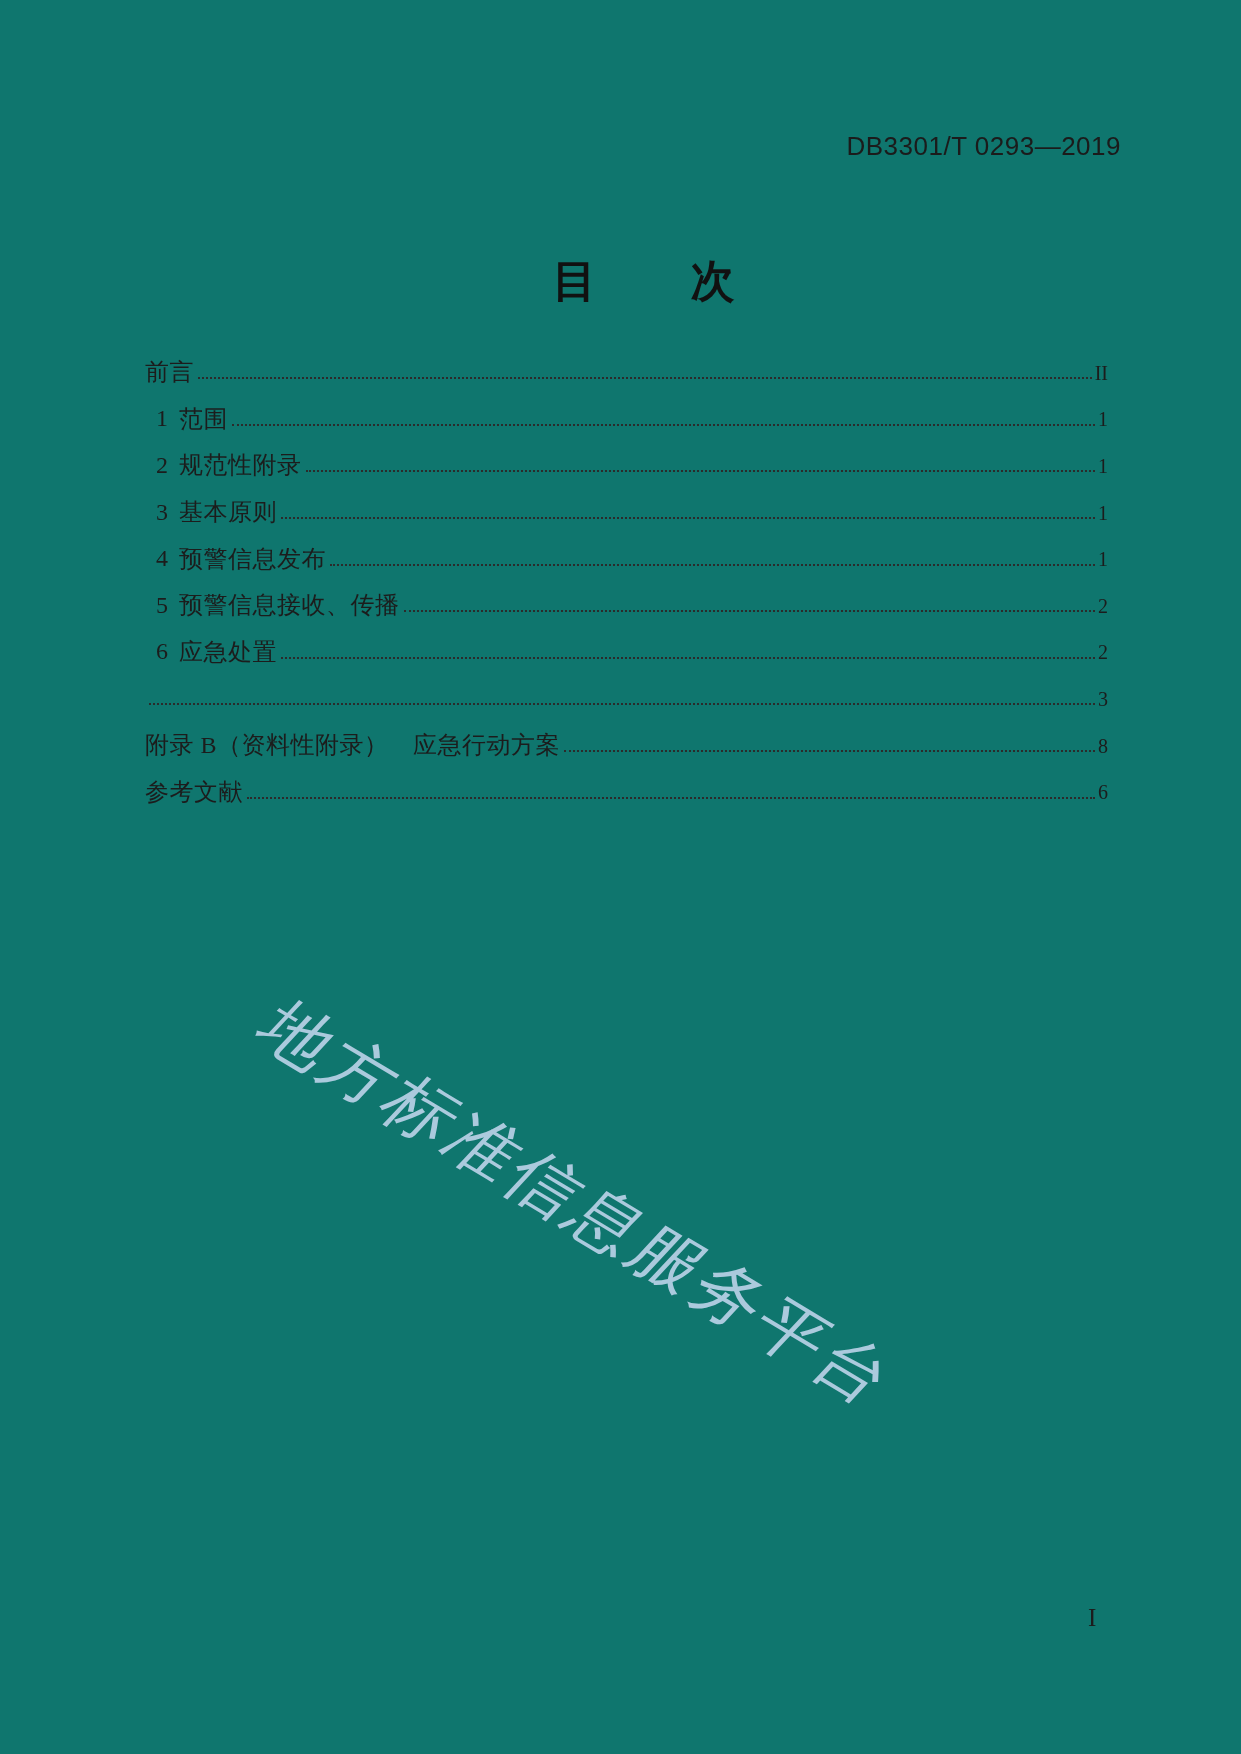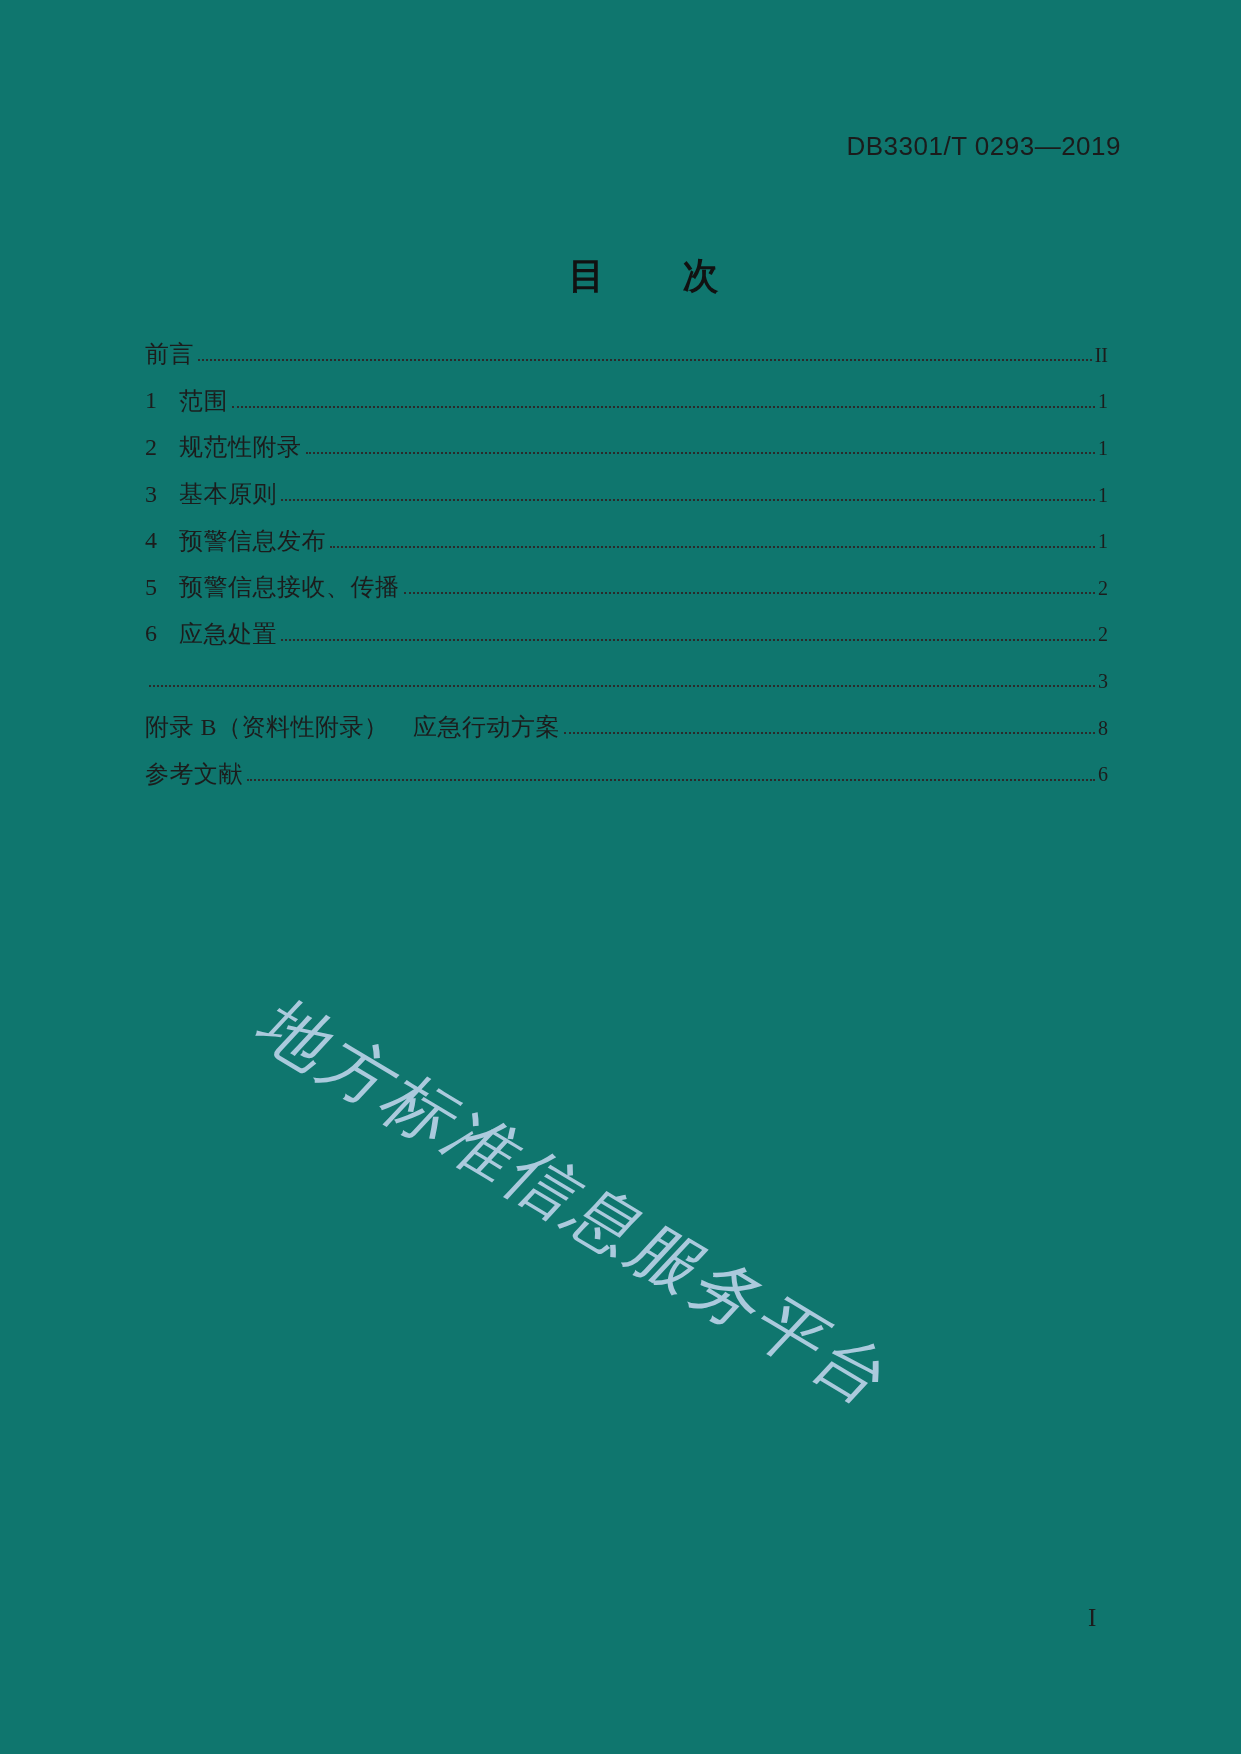--- a/index.html
+++ b/index.html
@@ -26,32 +26,33 @@
     color: #1b1b1b;
     white-space: nowrap;
   }
   .doc-title {
     position: absolute;
     top: 252px;
     left: 0;
     right: 0;
     margin: 0;
     text-align: center;
-    font-size: 36px;
+    font-size: 44px;
     font-weight: bold;
     letter-spacing: 2px;
     color: #111;
     white-space: pre;
     padding-left: 48px;
   }
   .toc {
     position: absolute;
-    top: 331px;
+    top: 349px;
     left: 145px;
     width: 963px;
+    text-align: center;
   }
   .toc-row {
     display: flex;
     align-items: center;
     height: 46.6px;
     font-size: 24px;
     color: #1c1c1c;
   }
   .toc-num {
     display: inline-block;

